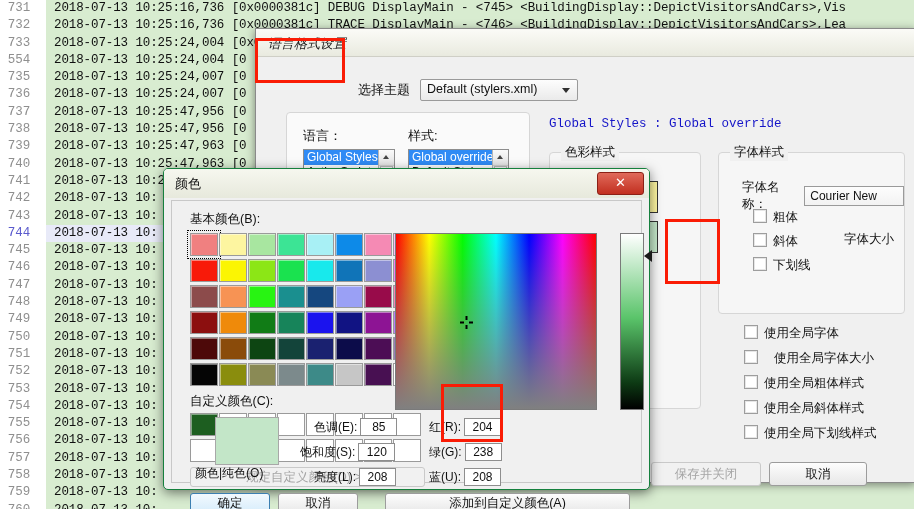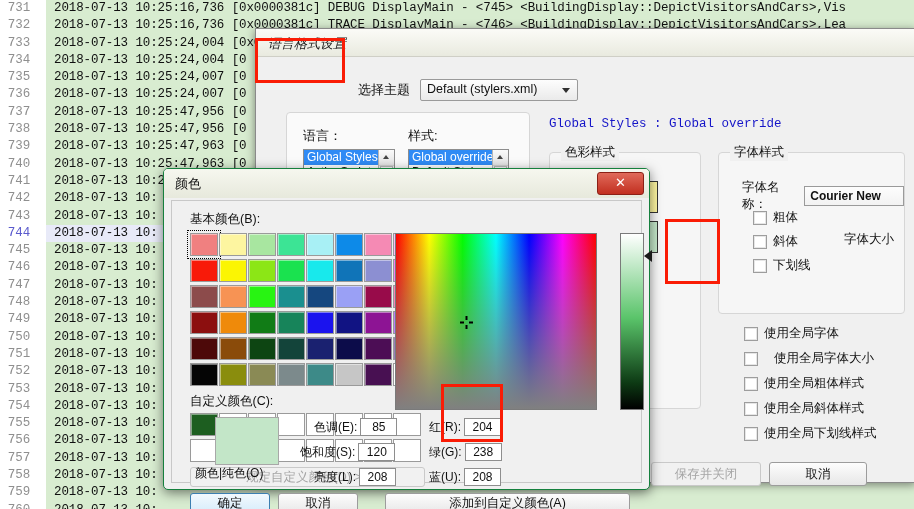--- a/index.html
+++ b/index.html
@@ -109,23 +109,22 @@
     width:34px;height:30px;border:1px solid #333;margin-left:10px;
   }
   .swatch-wrap{
     position:absolute;display:flex;align-items:center;
   }
   .font-row{position:absolute;display:flex;align-items:center;gap:6px;}
   .tbox{
     height:20px;border:1px solid #9a9a9a;background:linear-gradient(#fdfdfd,#f2f2f2);
     font-size:12px;color:#111;padding:2px 0 0 5px;box-sizing:border-box;
     position:relative;
-    font-weight:bold;
-  }
-  .chk{display:flex;align-items:center;gap:6px;font-size:12.5px;color:#111;position:absolute;padding-left:16px;}
+  }
+  .chk{display:flex;align-items:flex-start;gap:6px;font-size:12.5px;color:#111;position:absolute;padding-left:16px;}
   .chkbox{
     width:12px;height:12px;border:1px solid #9d9d9d;background:#fff;
     box-shadow:inset 0 0 0 1px #e6e6e6;
   }
 
   .btn{
     border:1px solid #9c9c9c;border-radius:3px;
     background:linear-gradient(#fdfdfd,#e7e7e7);
     font-size:12.5px;color:#111;text-align:center;box-sizing:border-box;
     display:flex;align-items:center;justify-content:center;
@@ -209,21 +208,21 @@
     </div>
     <div class="log-row">
       <span class="ln">732</span>
       <span class="ltxt">2018-07-13 10:25:16,736 [0x0000381c] TRACE DisplayMain - &lt;746&gt;  &lt;BuildingDisplay::DepictVisitorsAndCars&gt;,Lea</span>
     </div>
     <div class="log-row">
       <span class="ln">733</span>
       <span class="ltxt">2018-07-13 10:25:24,004 [0x0000381c] TRACE DisplayMain - &lt;706&gt;  &lt;BuildingDisplay::DepictVisitorsAndCars&gt;,Ent</span>
     </div>
     <div class="log-row">
-      <span class="ln">734</span>
+      <span class="ln">554</span>
       <span class="ltxt">2018-07-13 10:25:24,004 [0</span>
     </div>
     <div class="log-row">
       <span class="ln">735</span>
       <span class="ltxt">2018-07-13 10:25:24,007 [0</span>
     </div>
     <div class="log-row">
       <span class="ln">736</span>
       <span class="ltxt">2018-07-13 10:25:24,007 [0</span>
     </div>

